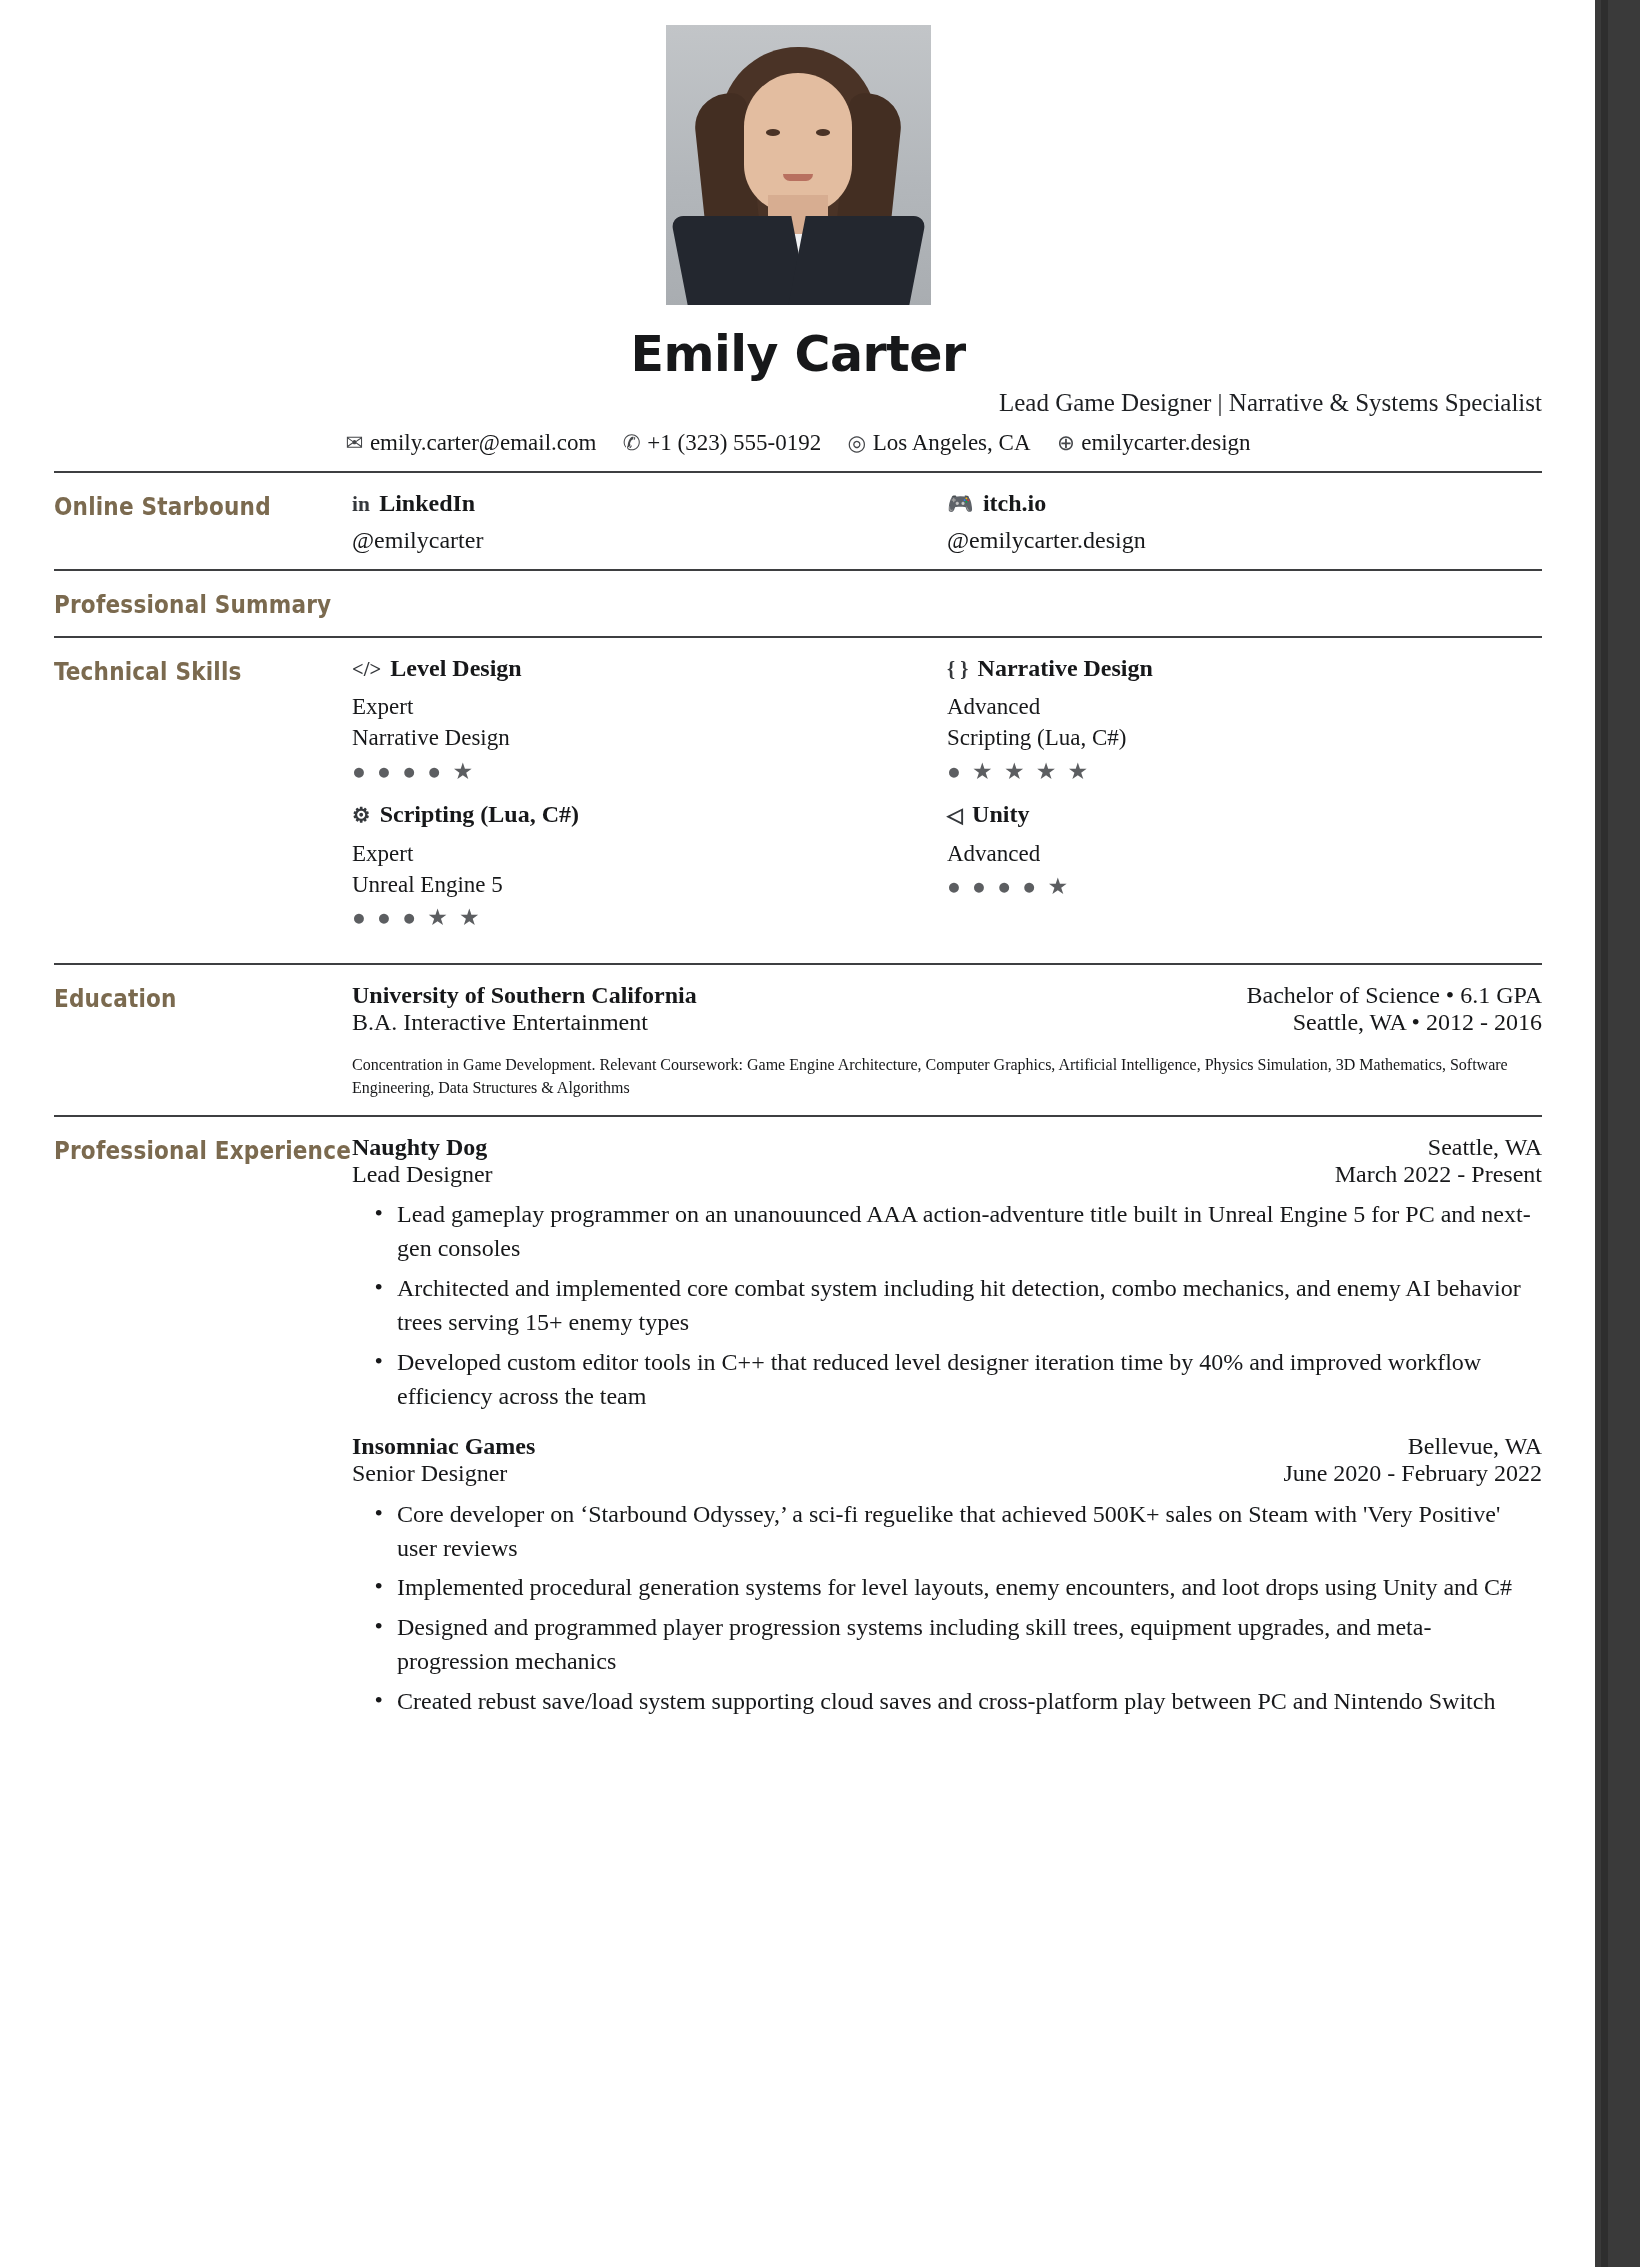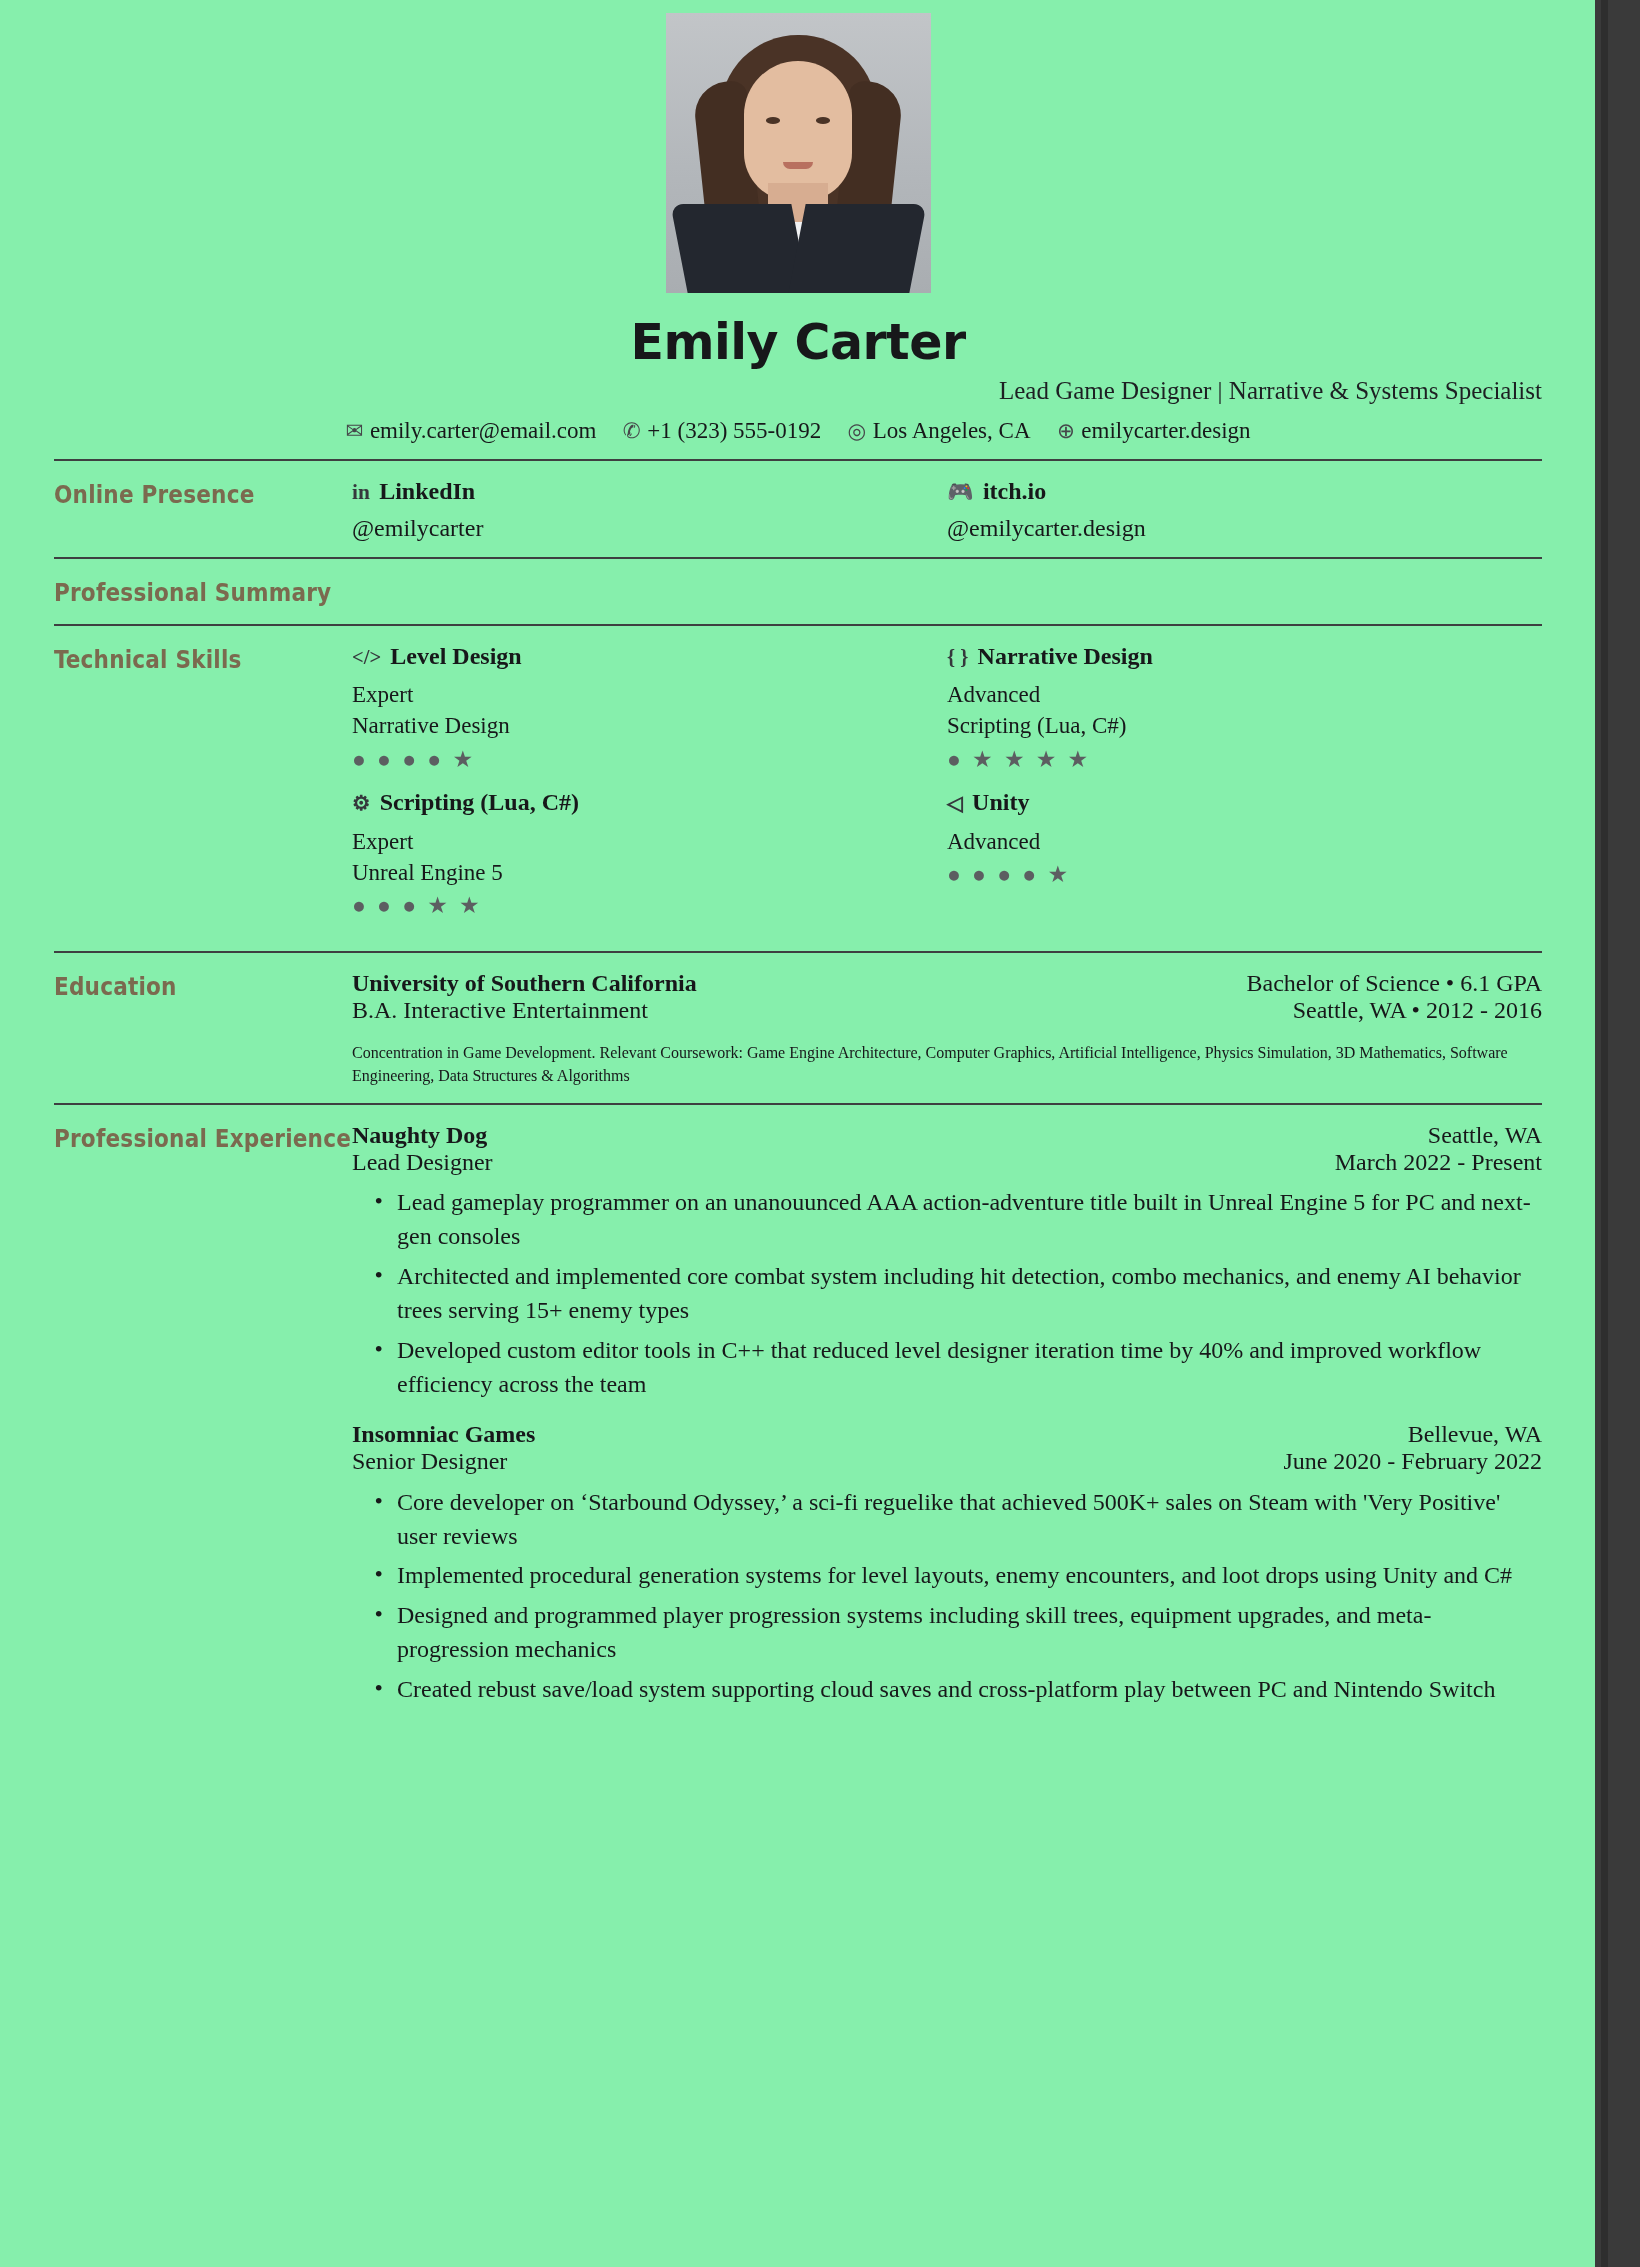--- a/index.html
+++ b/index.html
@@ -10,23 +10,23 @@
   body {
     width: 1641px;
     height: 2267px;
     overflow: hidden;
     font-family: "Liberation Serif", serif;
   }
   .page {
     position: relative;
     width: 1596px;
     height: 2267px;
-    background: #86efac;
+    background: #ffffff;
     box-sizing: border-box;
-    padding: 0 54px;
+    padding: 12px 54px;
     overflow: hidden;
   }
   .right-edge {
     position: absolute;
     top: 0;
     right: 0;
     width: 45px;
     height: 2267px;
     background: #3a3a3a;
   }
@@ -385,21 +385,21 @@
     </span>
     <span class="contact-item">
       <span class="gi">◎</span><span>Los Angeles, CA</span>
     </span>
     <span class="contact-item">
       <span class="gi">⊕</span><span>emilycarter.design</span>
     </span>
   </div>
 
   <div class="section">
-    <div class="sec-label">Online Presence</div>
+    <div class="sec-label">Online Starbound</div>
     <div class="sec-body">
       <div class="two-col">
         <div>
           <div class="link-title">
             <span class="gi">in</span><span>LinkedIn</span>
           </div>
           <div class="link-handle">@emilycarter</div>
         </div>
         <div>
           <div class="link-title">

